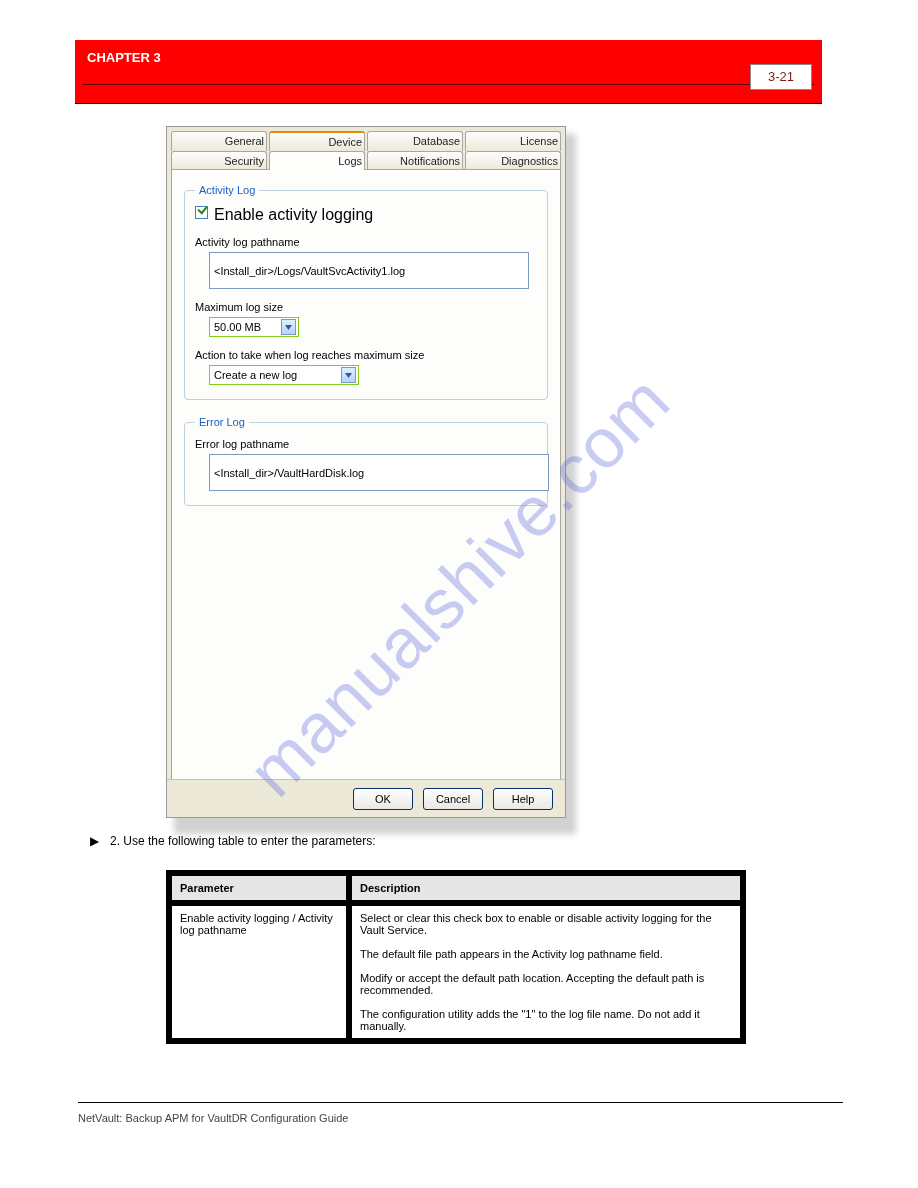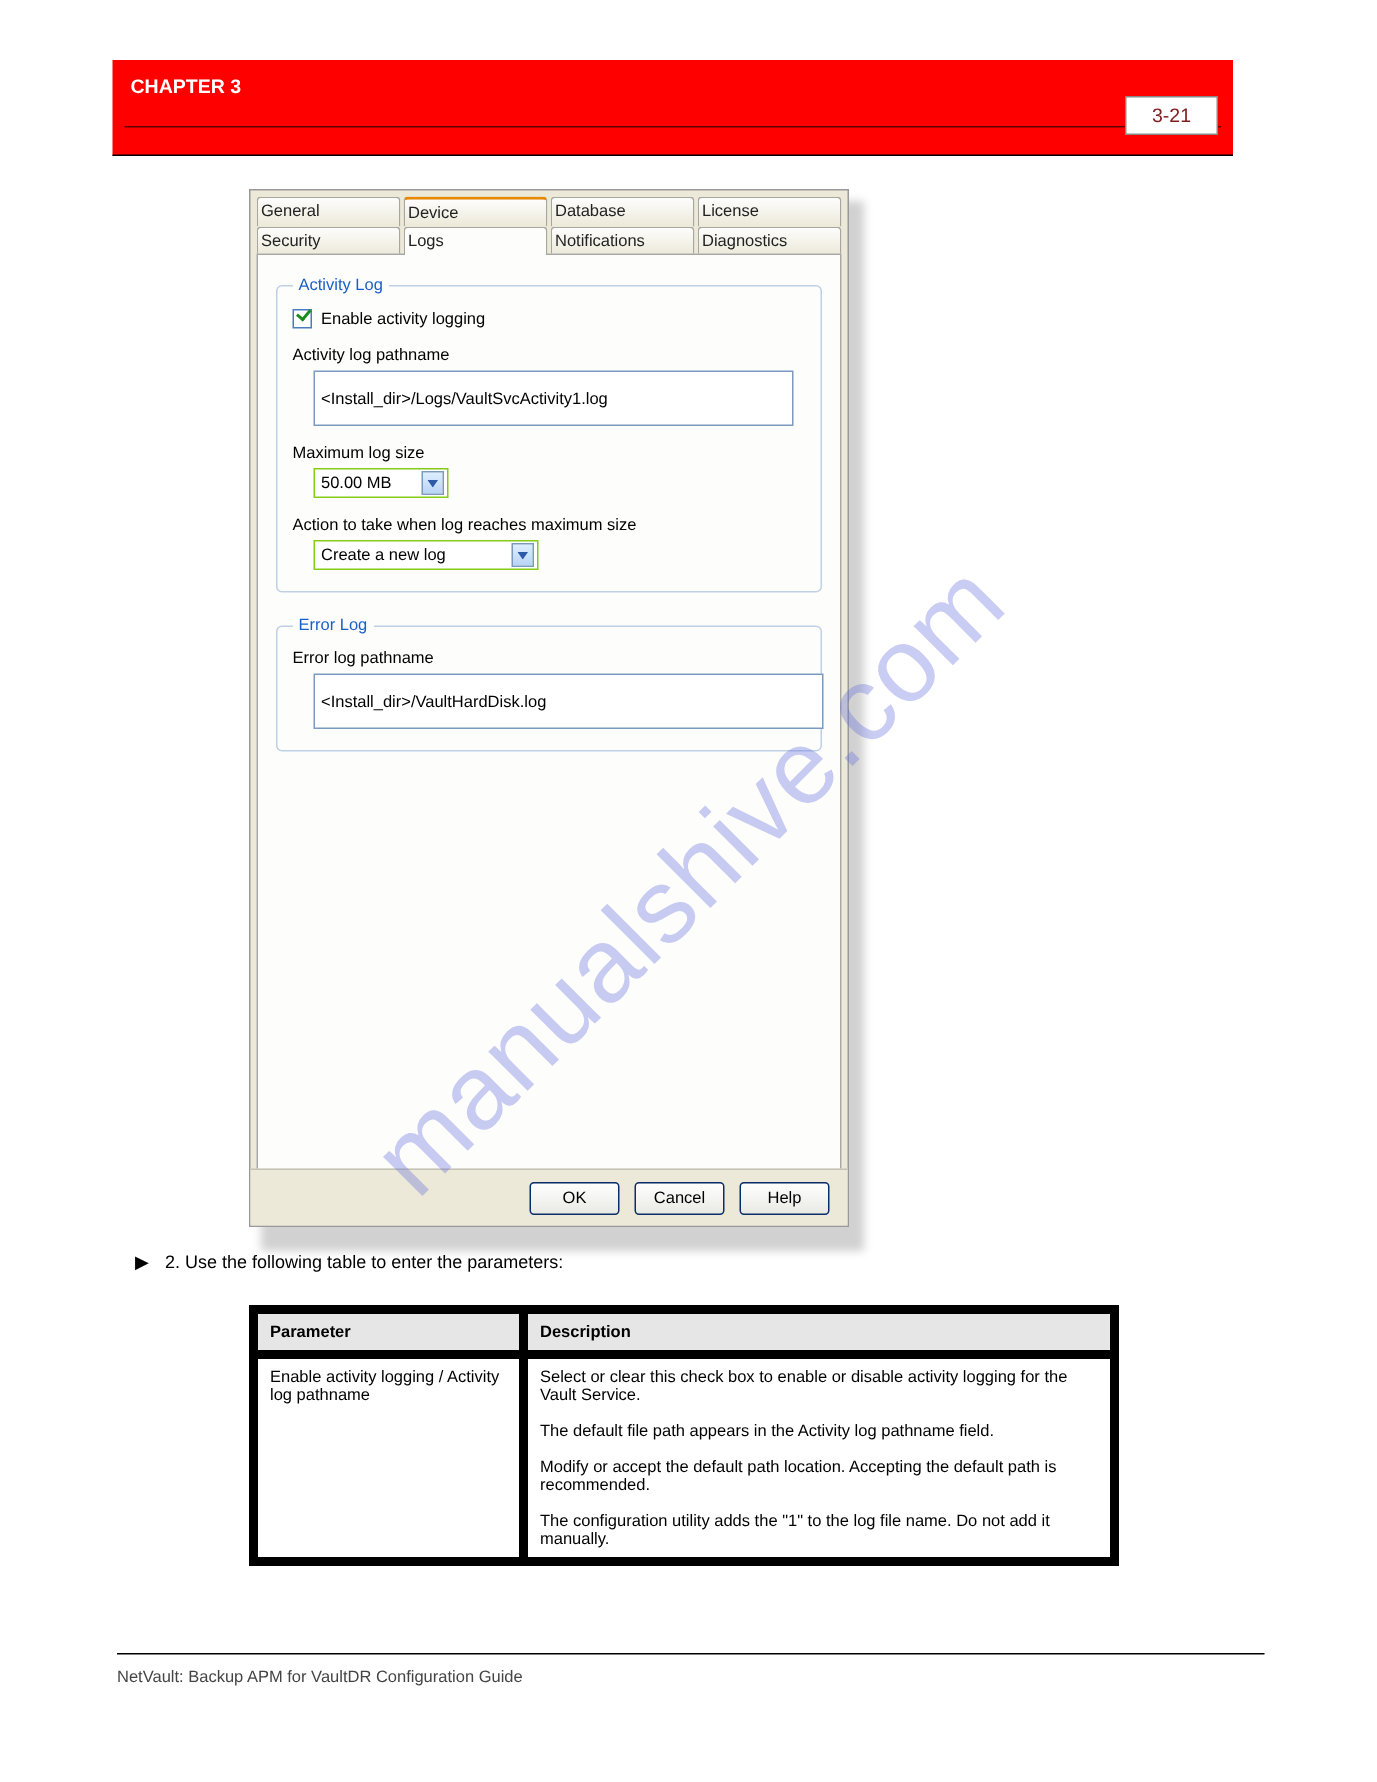--- a/index.html
+++ b/index.html
@@ -88,21 +88,21 @@
     padding: 4px 4px 0 4px;
     gap: 2px;
   }
   .tab {
     flex: 1;
     background: linear-gradient(#fdfdfd,#ece9d8);
     border: 1px solid #a7a6a1;
     border-bottom: none;
     border-radius: 3px 3px 0 0;
     font-size: 11px;
-    text-align: left;
+    text-align: right;
     padding: 3px 2px;
     color: #222;
     cursor: pointer;
   }
   .tab.device { border-top: 2px solid #e68a00; }
   .tab.active {
     background: #fdfdfc;
     position: relative;
     z-index: 3;
     font-weight: normal;
@@ -123,23 +123,22 @@
     margin-bottom: 16px;
   }
   fieldset.group legend {
     font-size: 11px;
     color: #1a5fc7;
     padding: 0 4px;
   }
   .form-row { margin-bottom: 12px; }
   .checkbox-row {
     display: flex;
-    align-items: center;
     gap: 6px;
-    font-size: 11px;
+    font-size: 16px;
     color: #000;
   }
   .checkbox-box {
     width: 13px; height: 13px;
     border: 1px solid #4a7dbf;
     background: #fff;
     position: relative;
   }
   .checkbox-box.checked::after {
     content: '';

